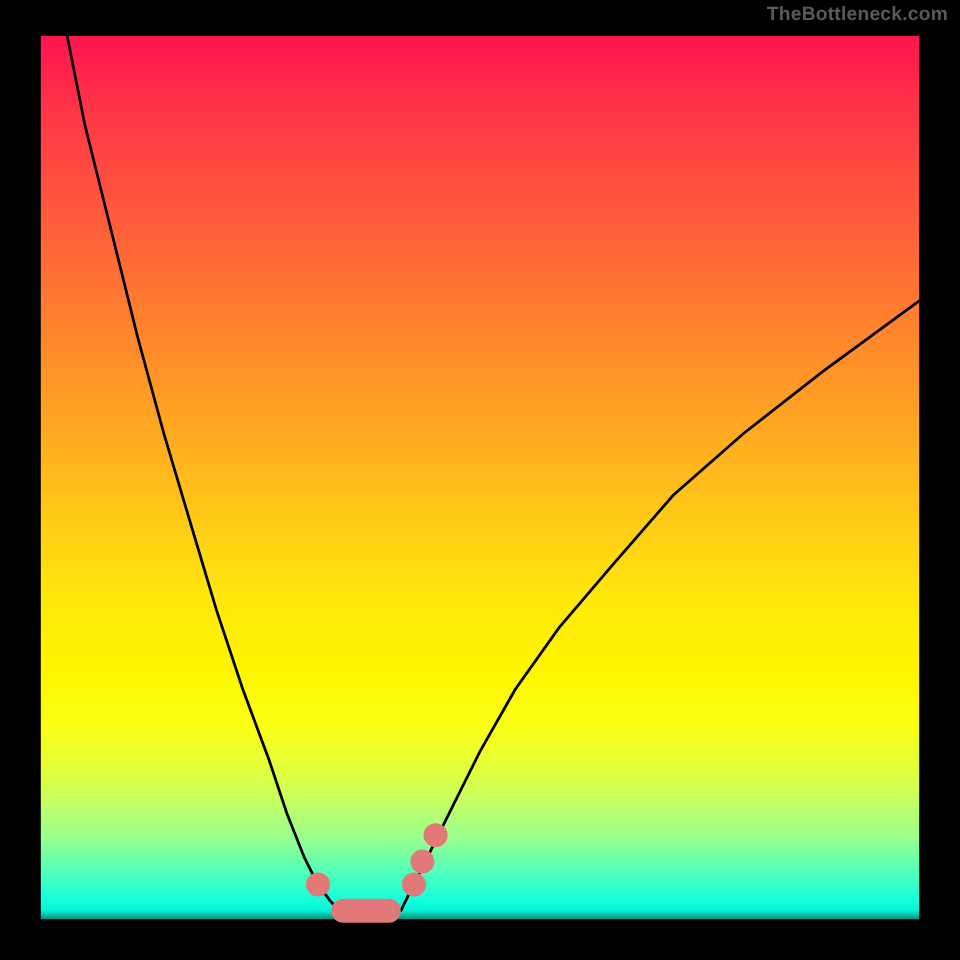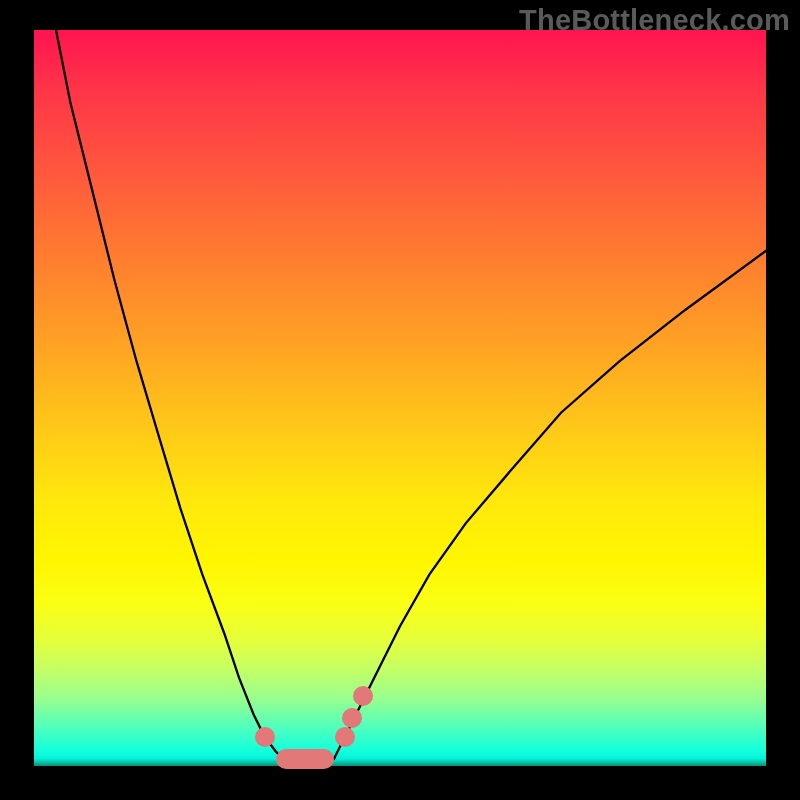--- a/index.html
+++ b/index.html
@@ -15,21 +15,21 @@
     position: absolute;
     left: 0; top: 0;
     width: 800px; height: 800px;
     background: #000;
   }
   .watermark {
     position: absolute;
     top: 4px;
     right: 10px;
     color: #5a5a5a;
-    font-size: 29px;
+    font-size: 16px;
     font-weight: 600;
     letter-spacing: 0.2px;
     z-index: 5;
     margin-left: 12px;
   }
   .plot {
     position: absolute;
     left: 34px;
     top: 30px;
     width: 732px;

